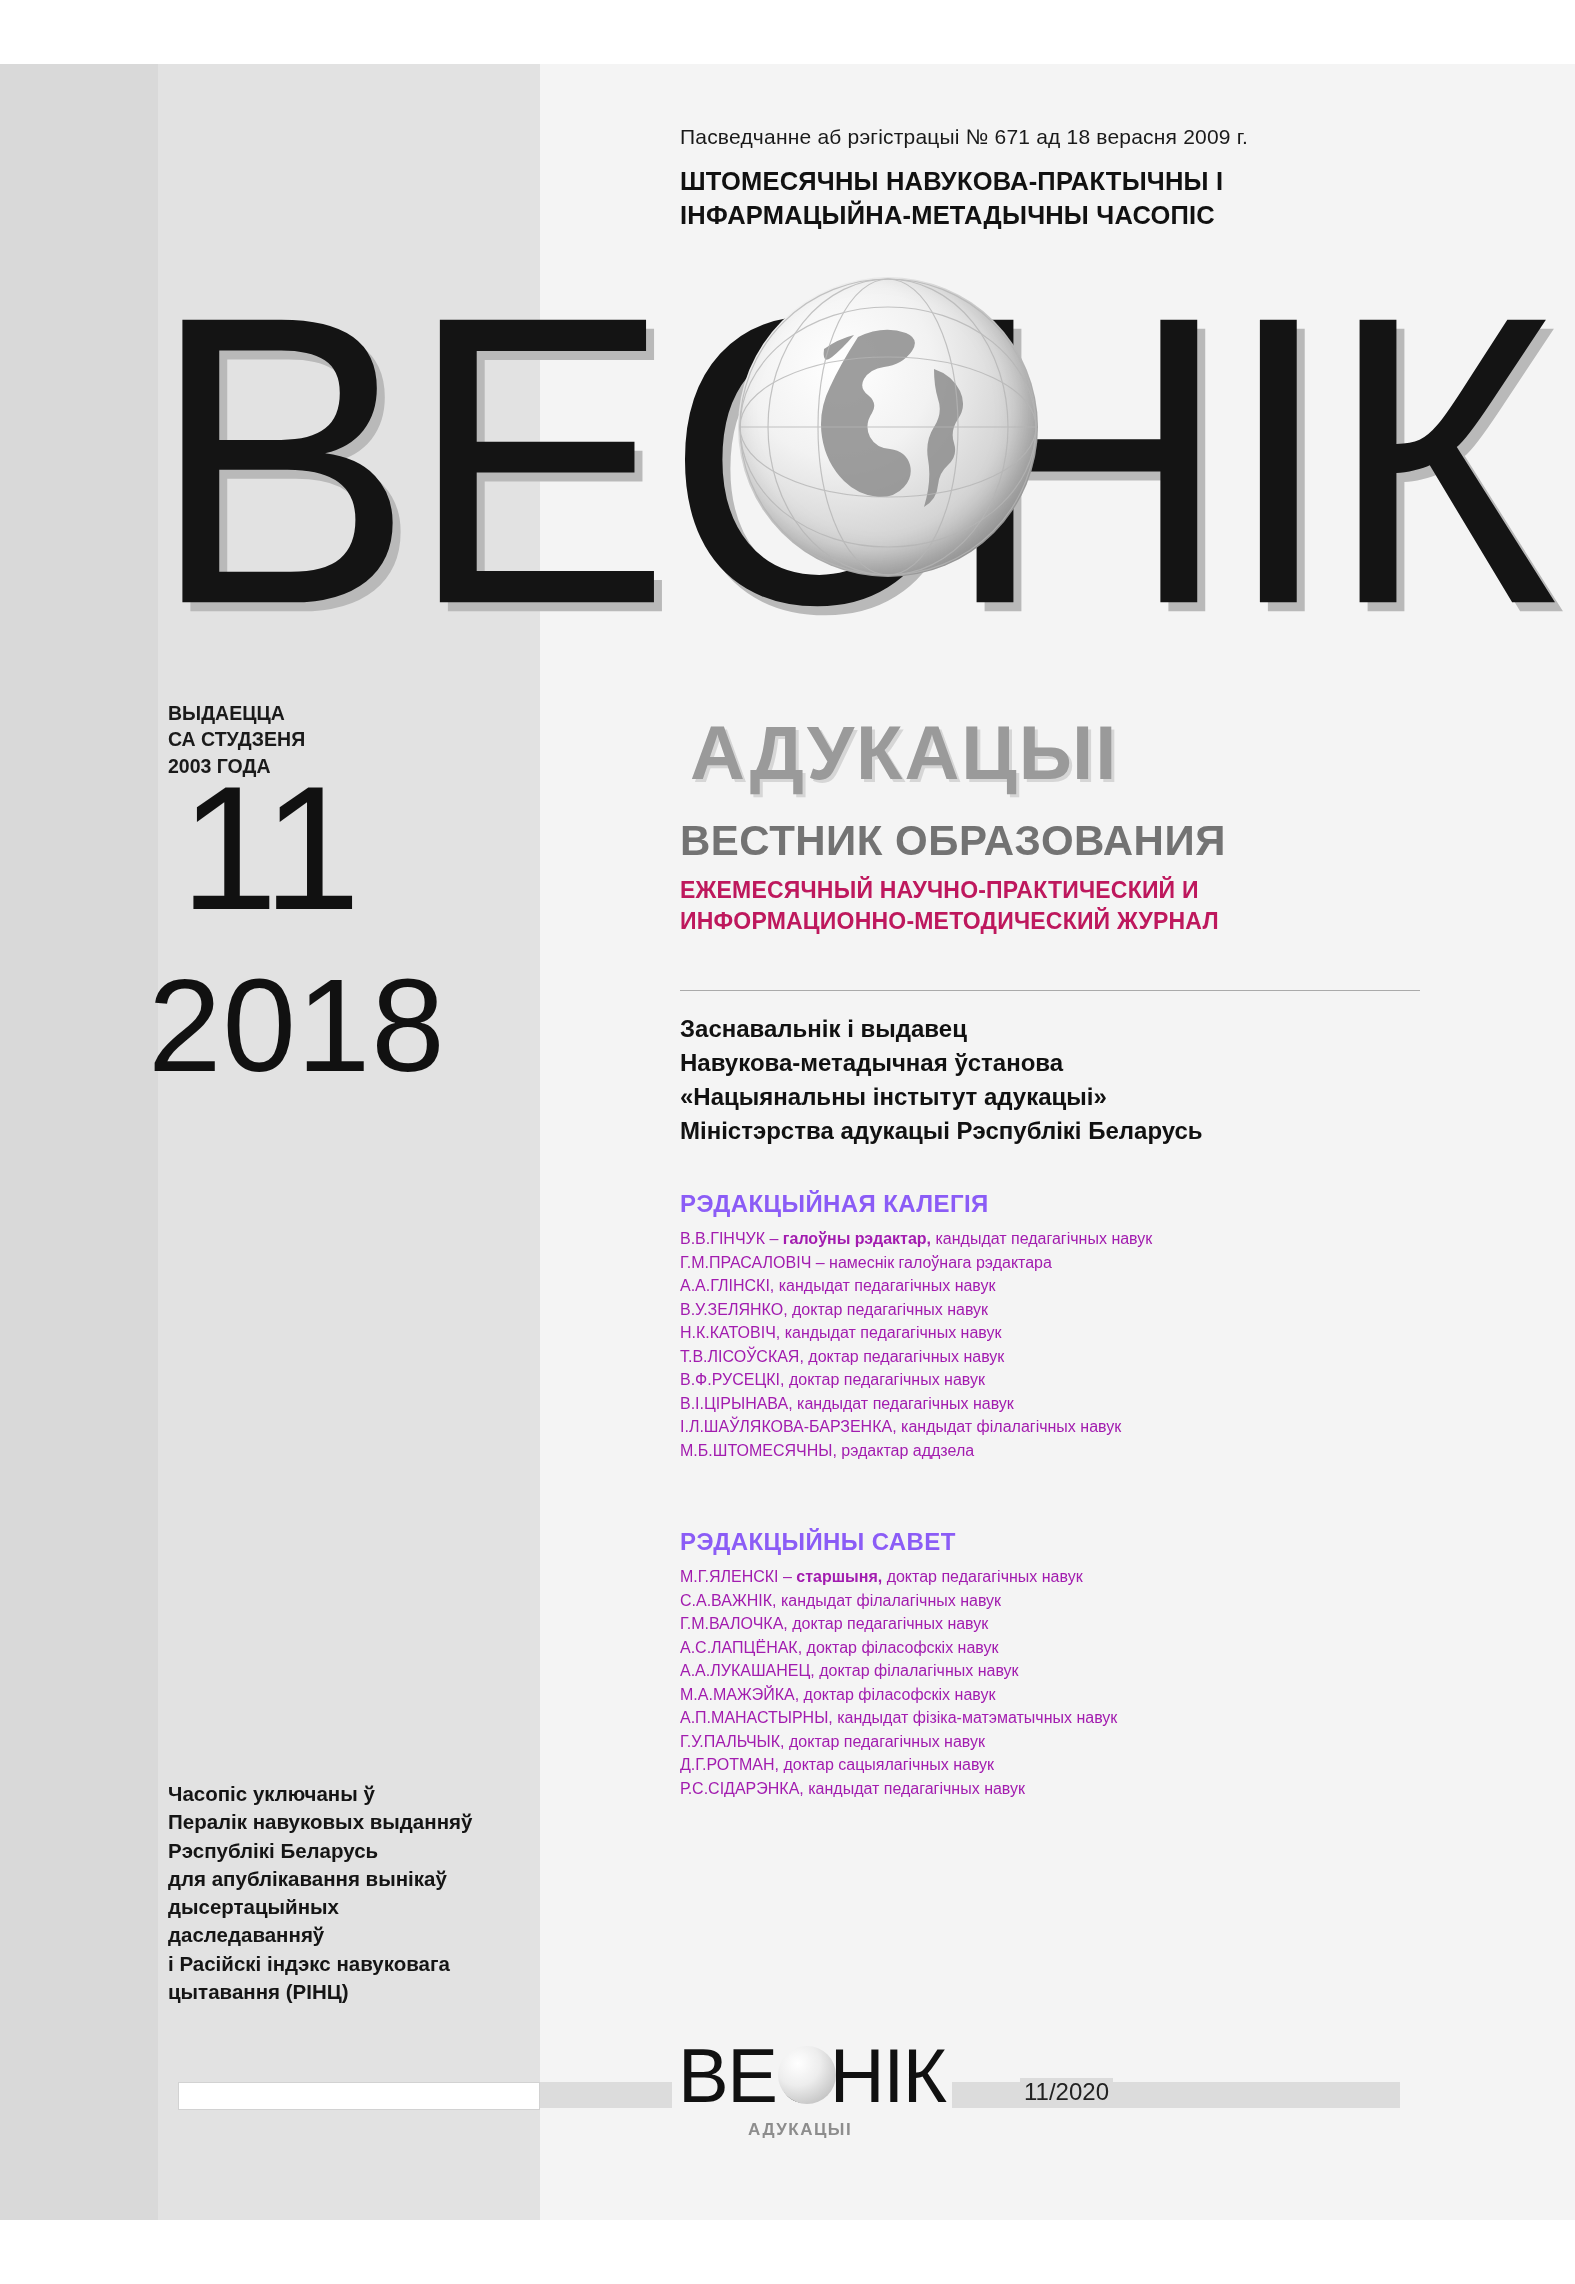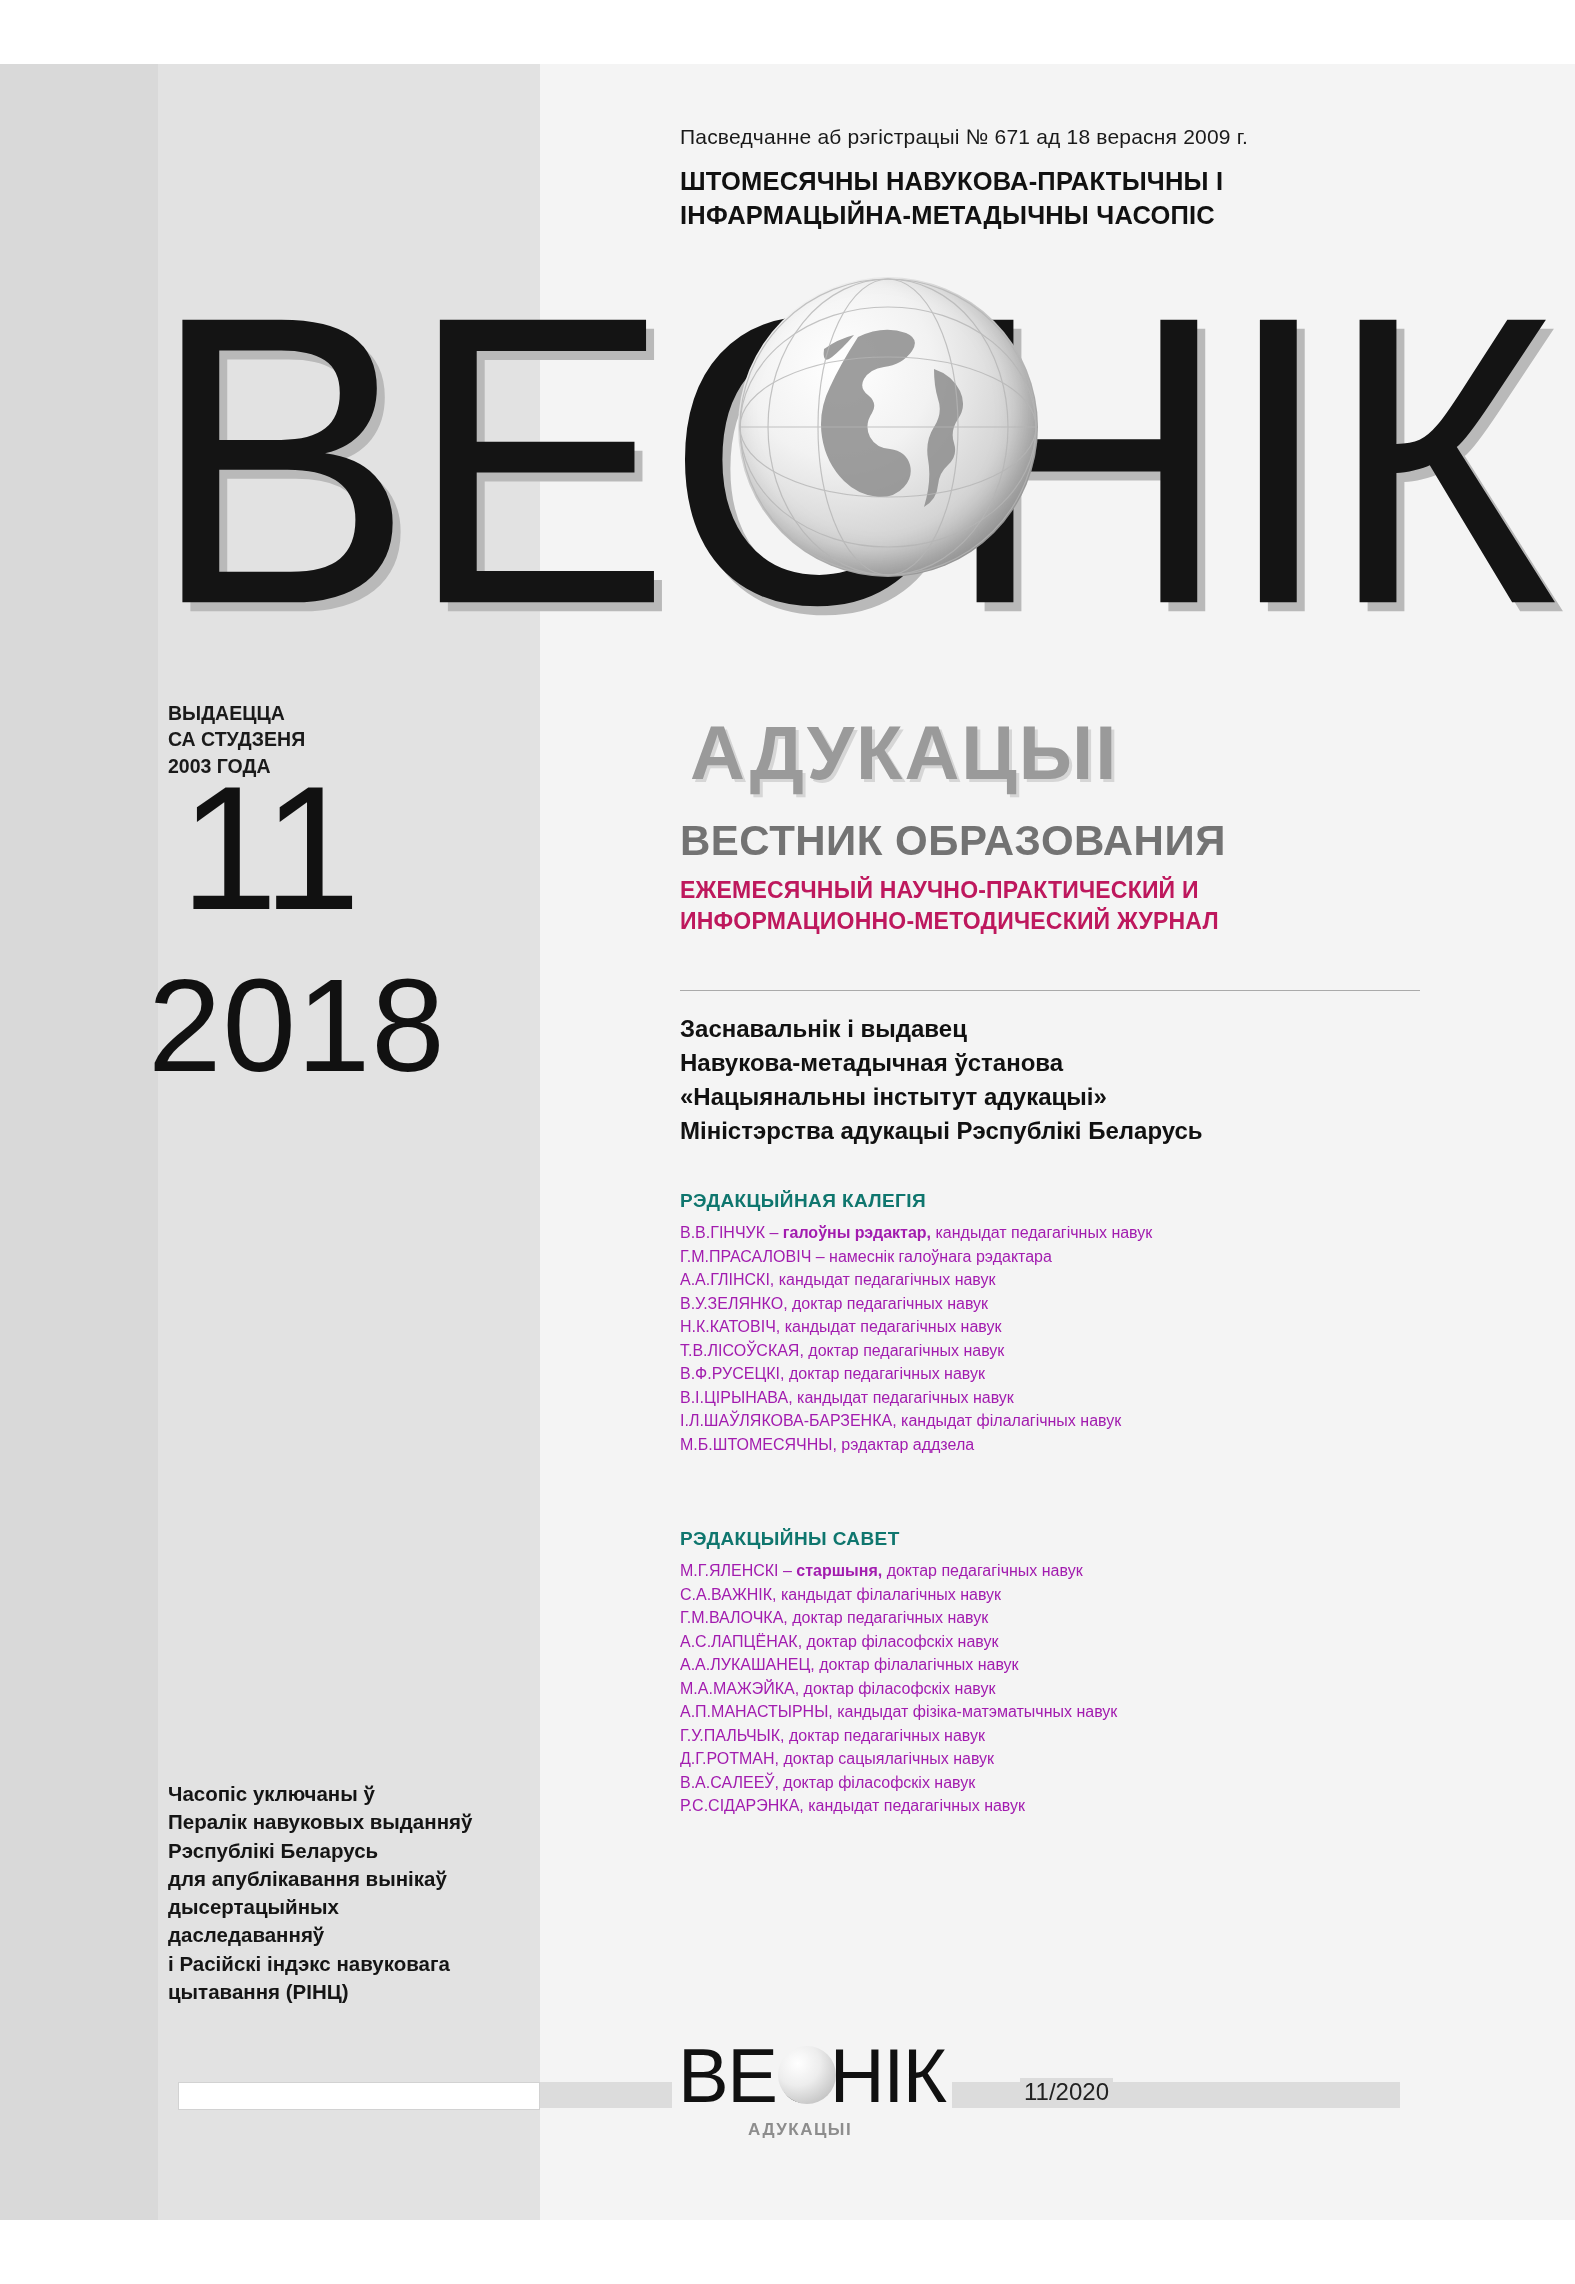--- a/index.html
+++ b/index.html
@@ -192,24 +192,24 @@
     position: absolute;
     left: 680px; top: 1012px;
     width: 760px;
     font-size: 24px;
     font-weight: bold;
     line-height: 1.42;
     color: #111;
   }
 
   .sec-title {
-    font-size: 19px;
+    font-size: 24px;
     font-weight: bold;
     letter-spacing: .4px;
-    color: #0f766e;
+    color: #8b5cf6;
     margin-bottom: 9px;
   }
   .board {
     position: absolute;
     left: 680px; top: 1190px;
     width: 800px;
   }
   .council {
     position: absolute;
     left: 680px; top: 1528px;
@@ -371,21 +371,20 @@
     <div id="council-list">
         <div class="person"><span>М.Г.ЯЛЕНСКІ – </span><b>старшыня,</b><span> доктар педагагічных навук</span></div>
         <div class="person"><span>С.А.ВАЖНІК,</span><span> кандыдат філалагічных навук</span></div>
         <div class="person"><span>Г.М.ВАЛОЧКА,</span><span> доктар педагагічных навук</span></div>
         <div class="person"><span>А.С.ЛАПЦЁНАК,</span><span> доктар філасофскіх навук</span></div>
         <div class="person"><span>А.А.ЛУКАШАНЕЦ,</span><span> доктар філалагічных навук</span></div>
         <div class="person"><span>М.А.МАЖЭЙКА,</span><span> доктар філасофскіх навук</span></div>
         <div class="person"><span>А.П.МАНАСТЫРНЫ,</span><span> кандыдат фізіка-матэматычных навук</span></div>
         <div class="person"><span>Г.У.ПАЛЬЧЫК,</span><span> доктар педагагічных навук</span></div>
         <div class="person"><span>Д.Г.РОТМАН,</span><span> доктар сацыялагічных навук</span></div>
-        <div class="person"><span>В.А.САЛЕЕЎ,</span><span> доктар філасофскіх навук</span></div>
         <div class="person"><span>Р.С.СІДАРЭНКА,</span><span> кандыдат педагагічных навук</span></div>
       </div>
   </div>
 
   <div class="footer-bar-left"></div>
   <div class="footer-bar-right"></div>
   <div class="footer-logo">
     <div class="footer-globe"></div>
     <div class="footer-word">ВЕСНIК</div>
     <div class="footer-sub">АДУКАЦЫІ</div>

